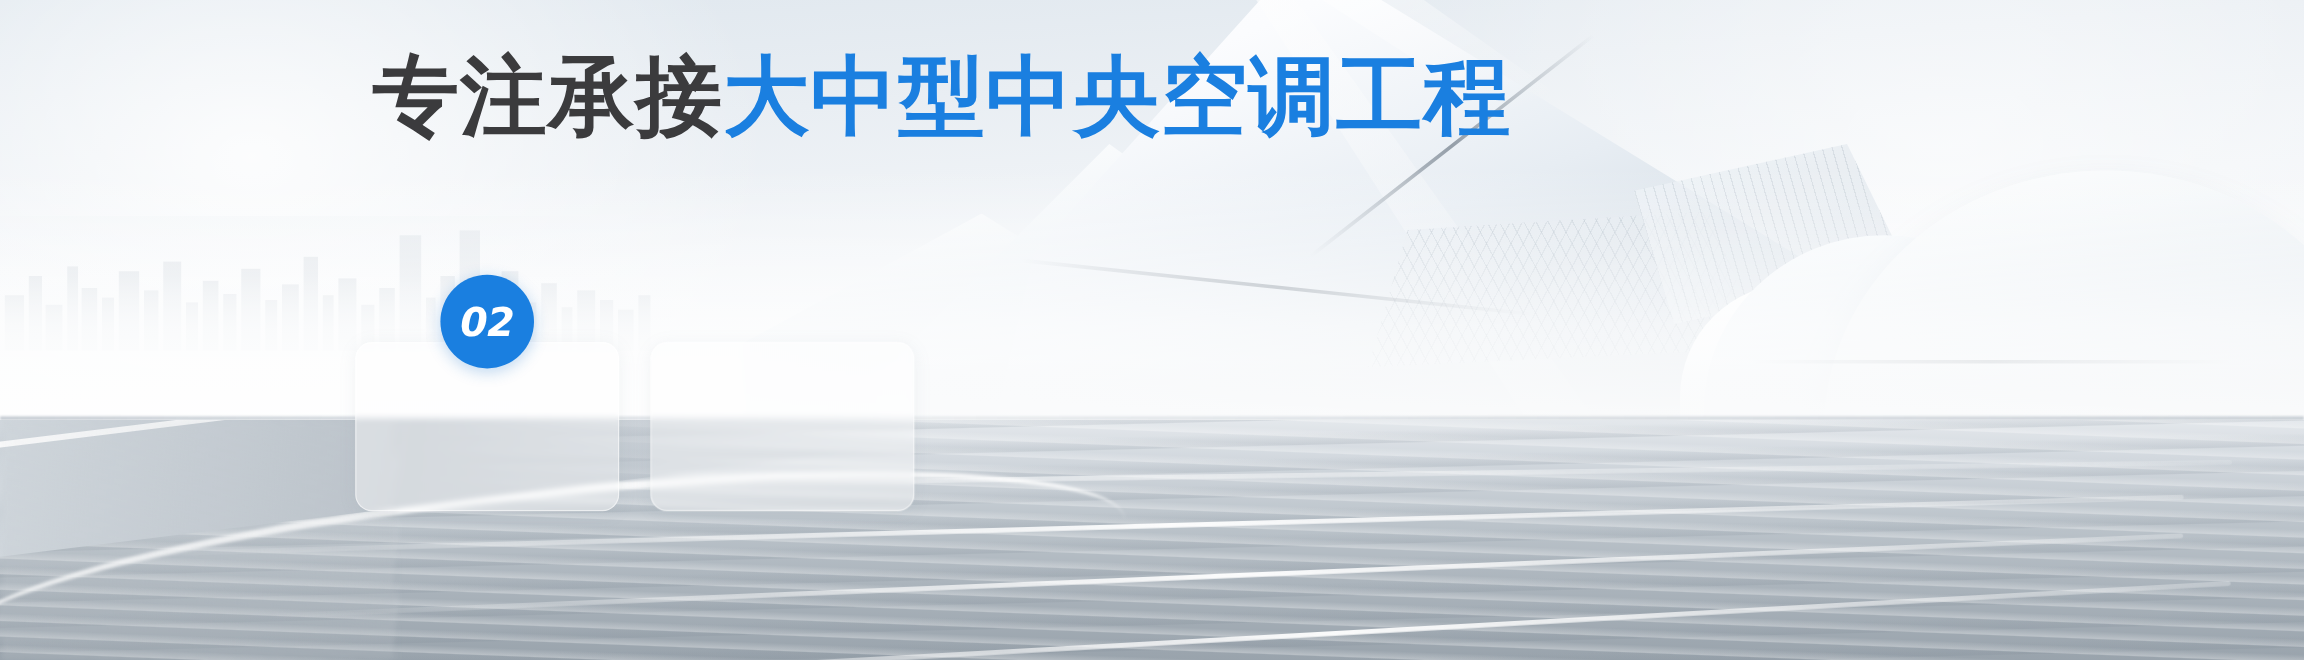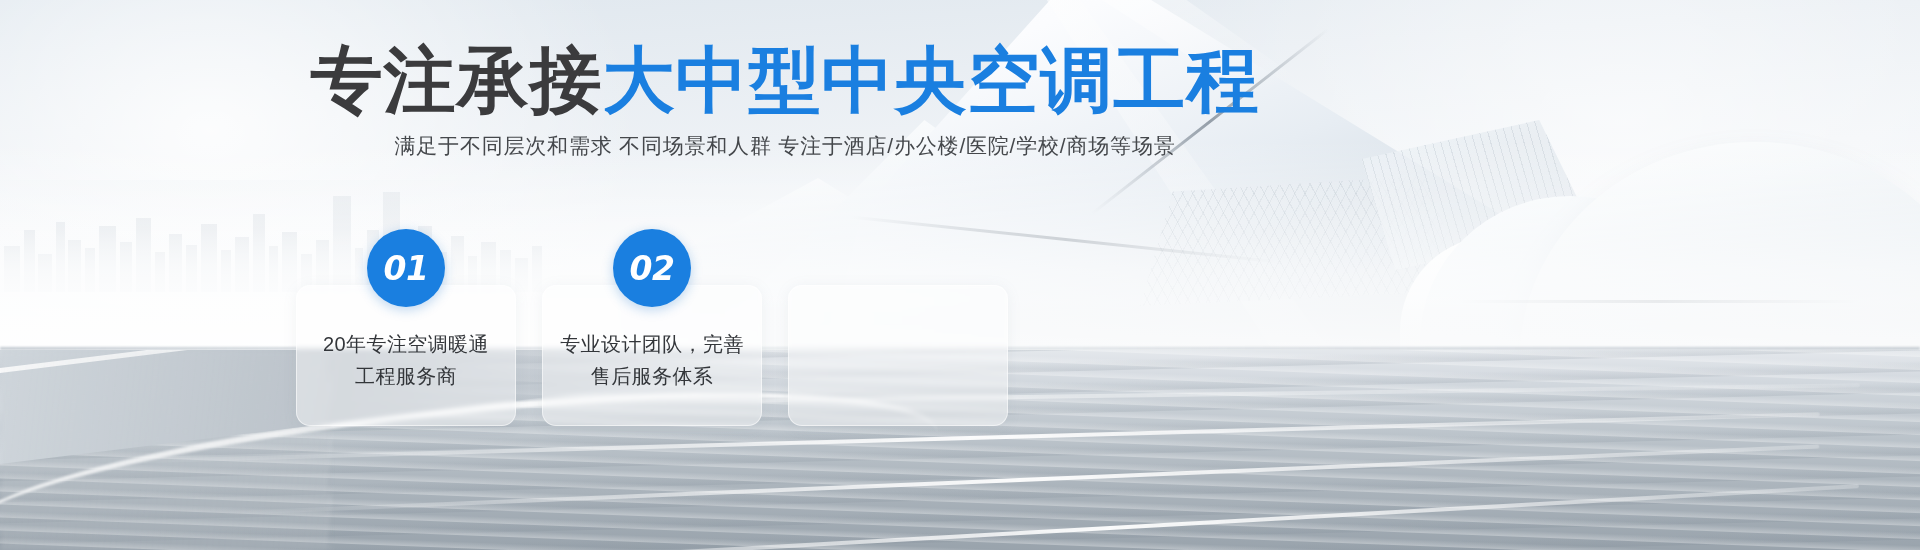--- a/index.html
+++ b/index.html
@@ -324,36 +324,28 @@
     <div class="lane" style="left:40px;  top:46px;  width:1820px; transform:rotate(-.8deg); opacity:.5;"></div>
     <div class="curb"></div>
     <div class="curb-edge"></div>
     <div class="speed-streak"></div>
   </div>
 
   <div class="headline">
     <span class="dark">专注承接</span><span class="blue">大中型中央空调工程</span>
   </div>
 
-  <div class="subtitle">满足于不同层次和需求  不同场景和人群  专注于酒店/办公楼/医院/学校/商场等场景</div>
 
   <div class="cards">
 
-    <div class="card">
-      <div class="badge">
-        <span>01</span>
-      </div>
-      <div class="card-text">20年专注空调暖通工程服务商</div>
-    </div>
 
     <div class="card">
       <div class="badge">
         <span>02</span>
       </div>
-      <div class="card-text">专业设计团队，完善售后服务体系</div>
     </div>
 
 
     <div class="card tall">
     </div>
 
   </div>
 </div>
 
 </body></html>

